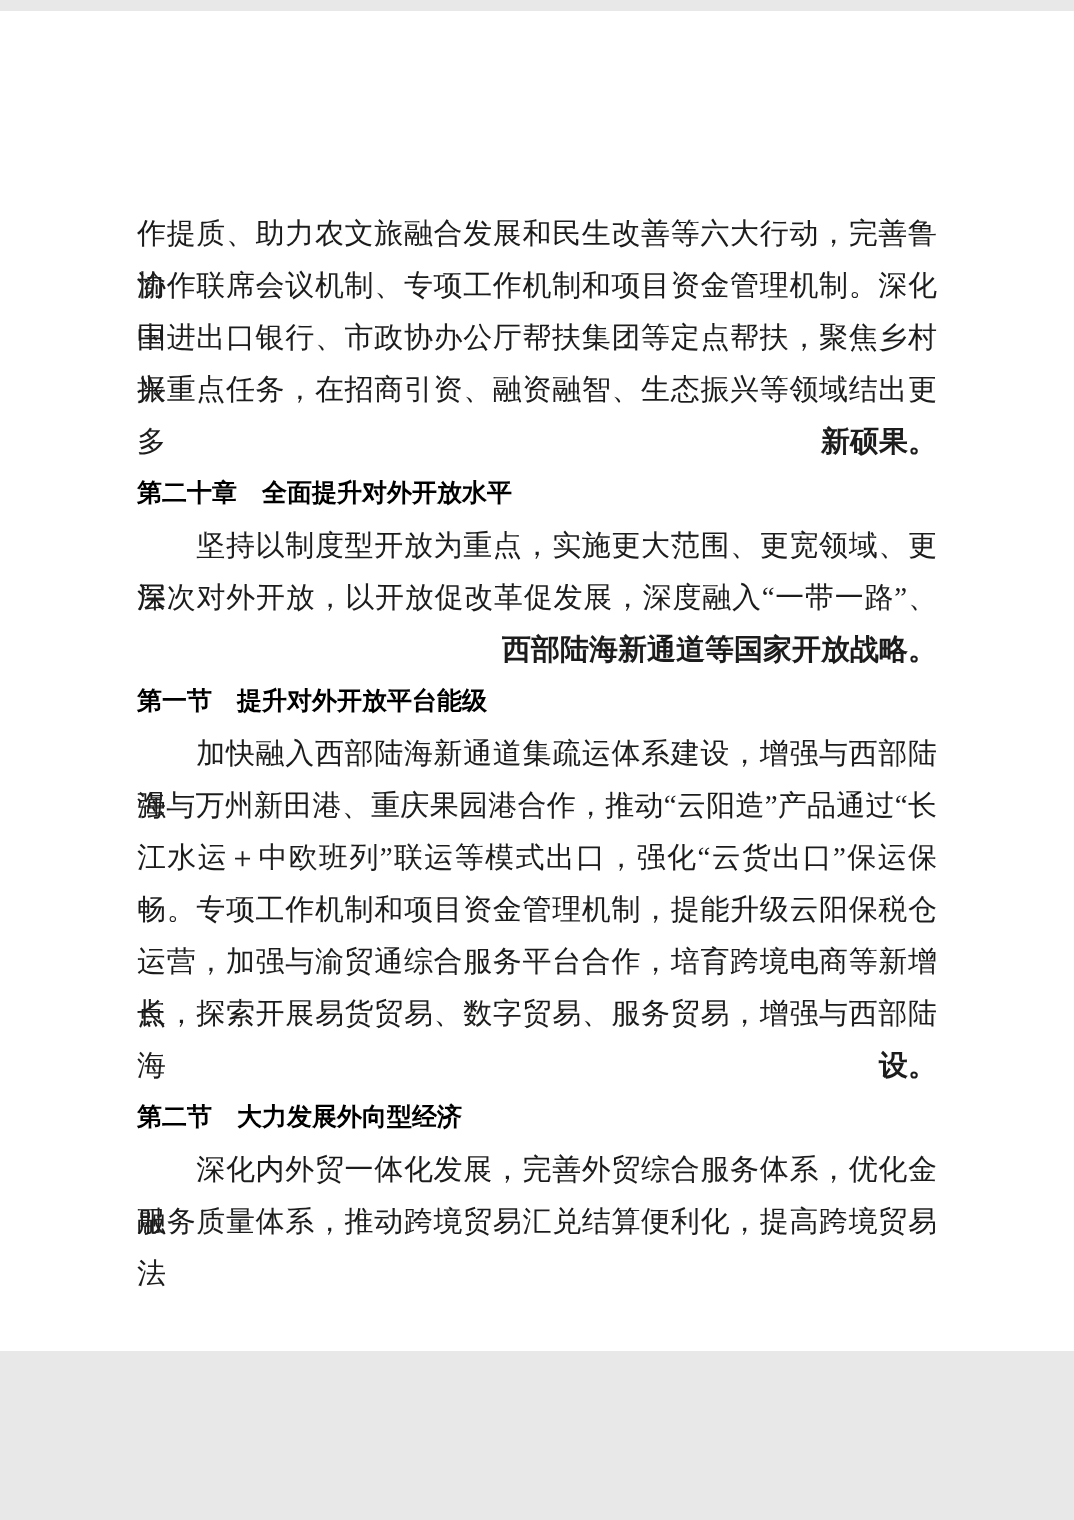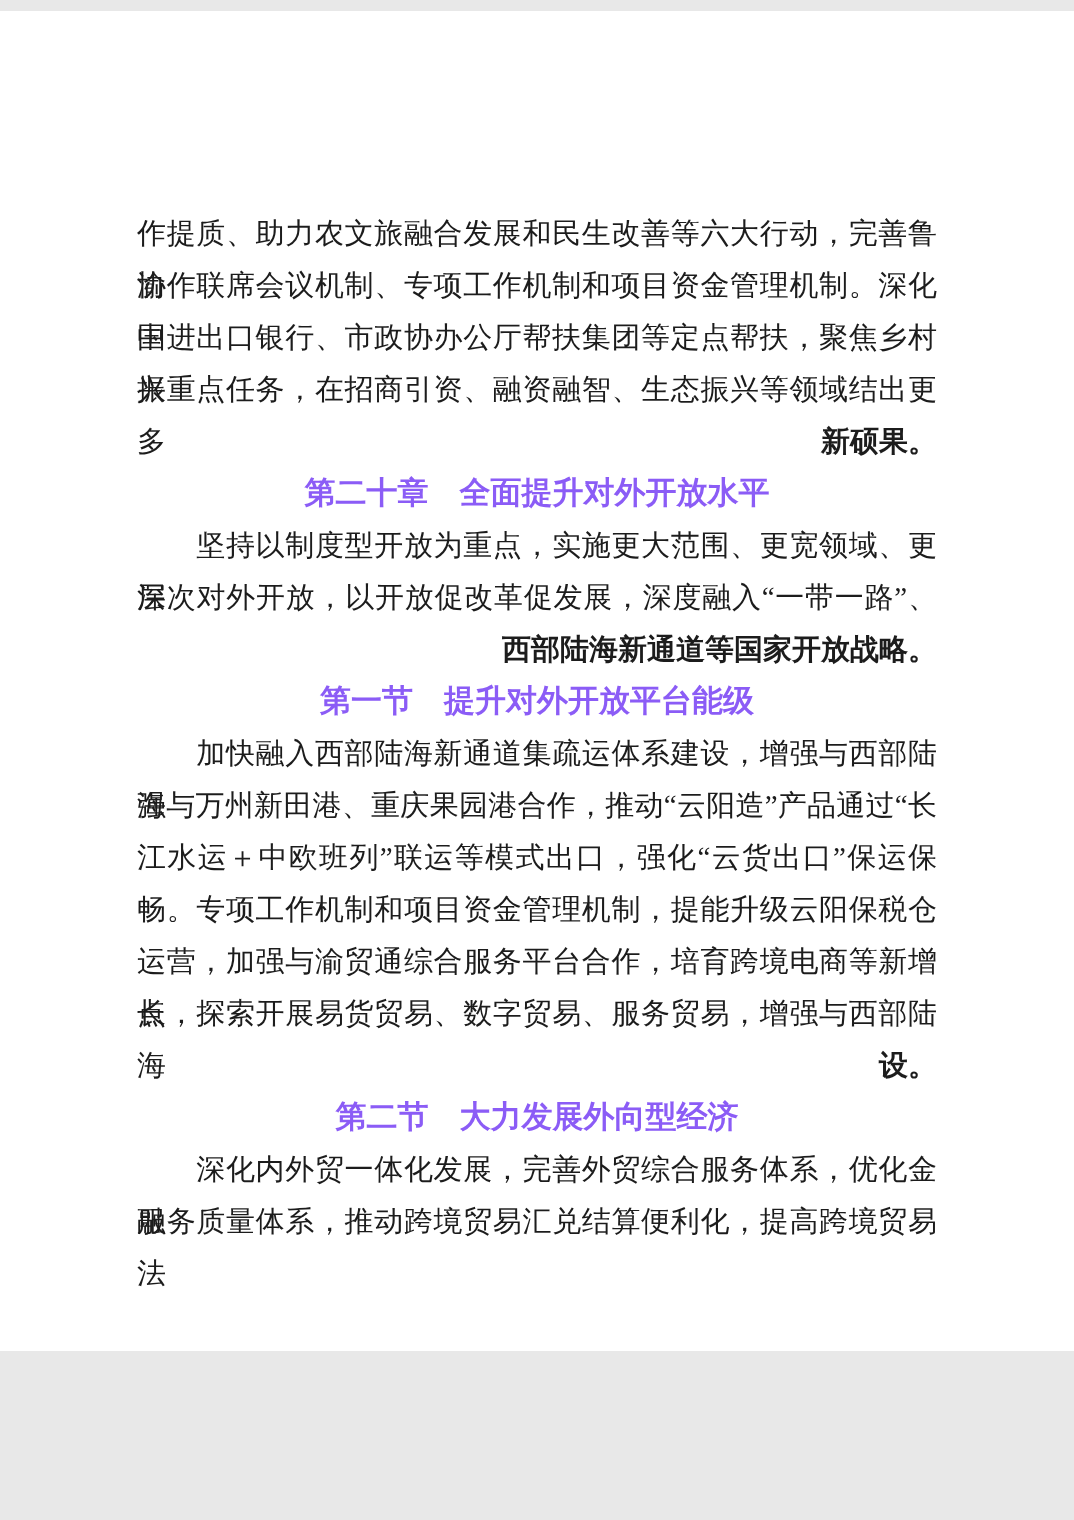--- a/index.html
+++ b/index.html
@@ -39,24 +39,24 @@
   }
   
   .lline {
     text-align: right;
     white-space: pre;
     font-weight: bold;
   }
   .heading {
     height: 52px;
     line-height: 52px;
-    text-align: center;
+    text-align: left;
     font-weight: 700;
-    font-size: 31px;
-    color: #8b5cf6;
+    font-size: 25px;
+    color: #000000;
     white-space: pre;
   }
   .footer {
     position: absolute;
     left: 163px;
     top: 1356px;
     font-size: 26px;
     color: #0c4a6e;
     letter-spacing: 2px;
     white-space: pre;

